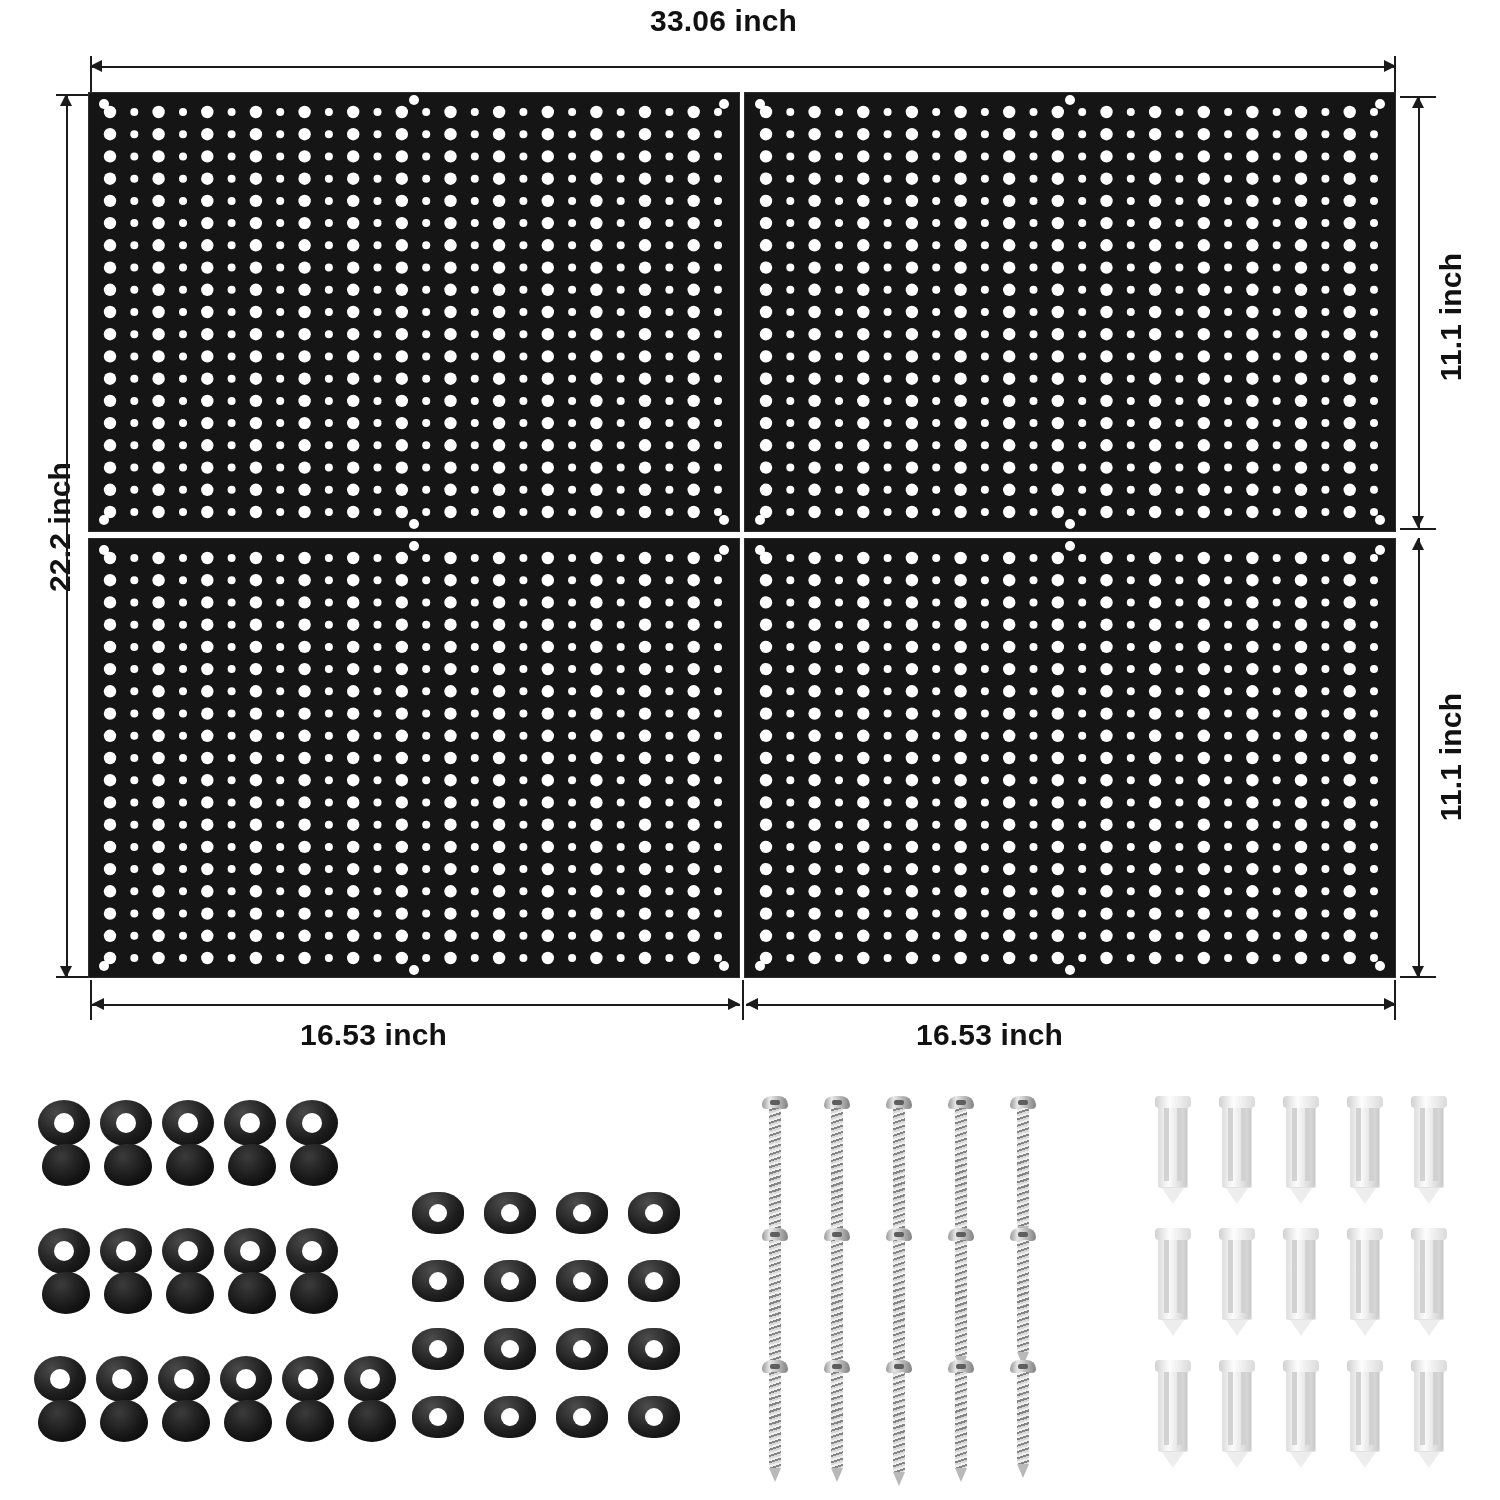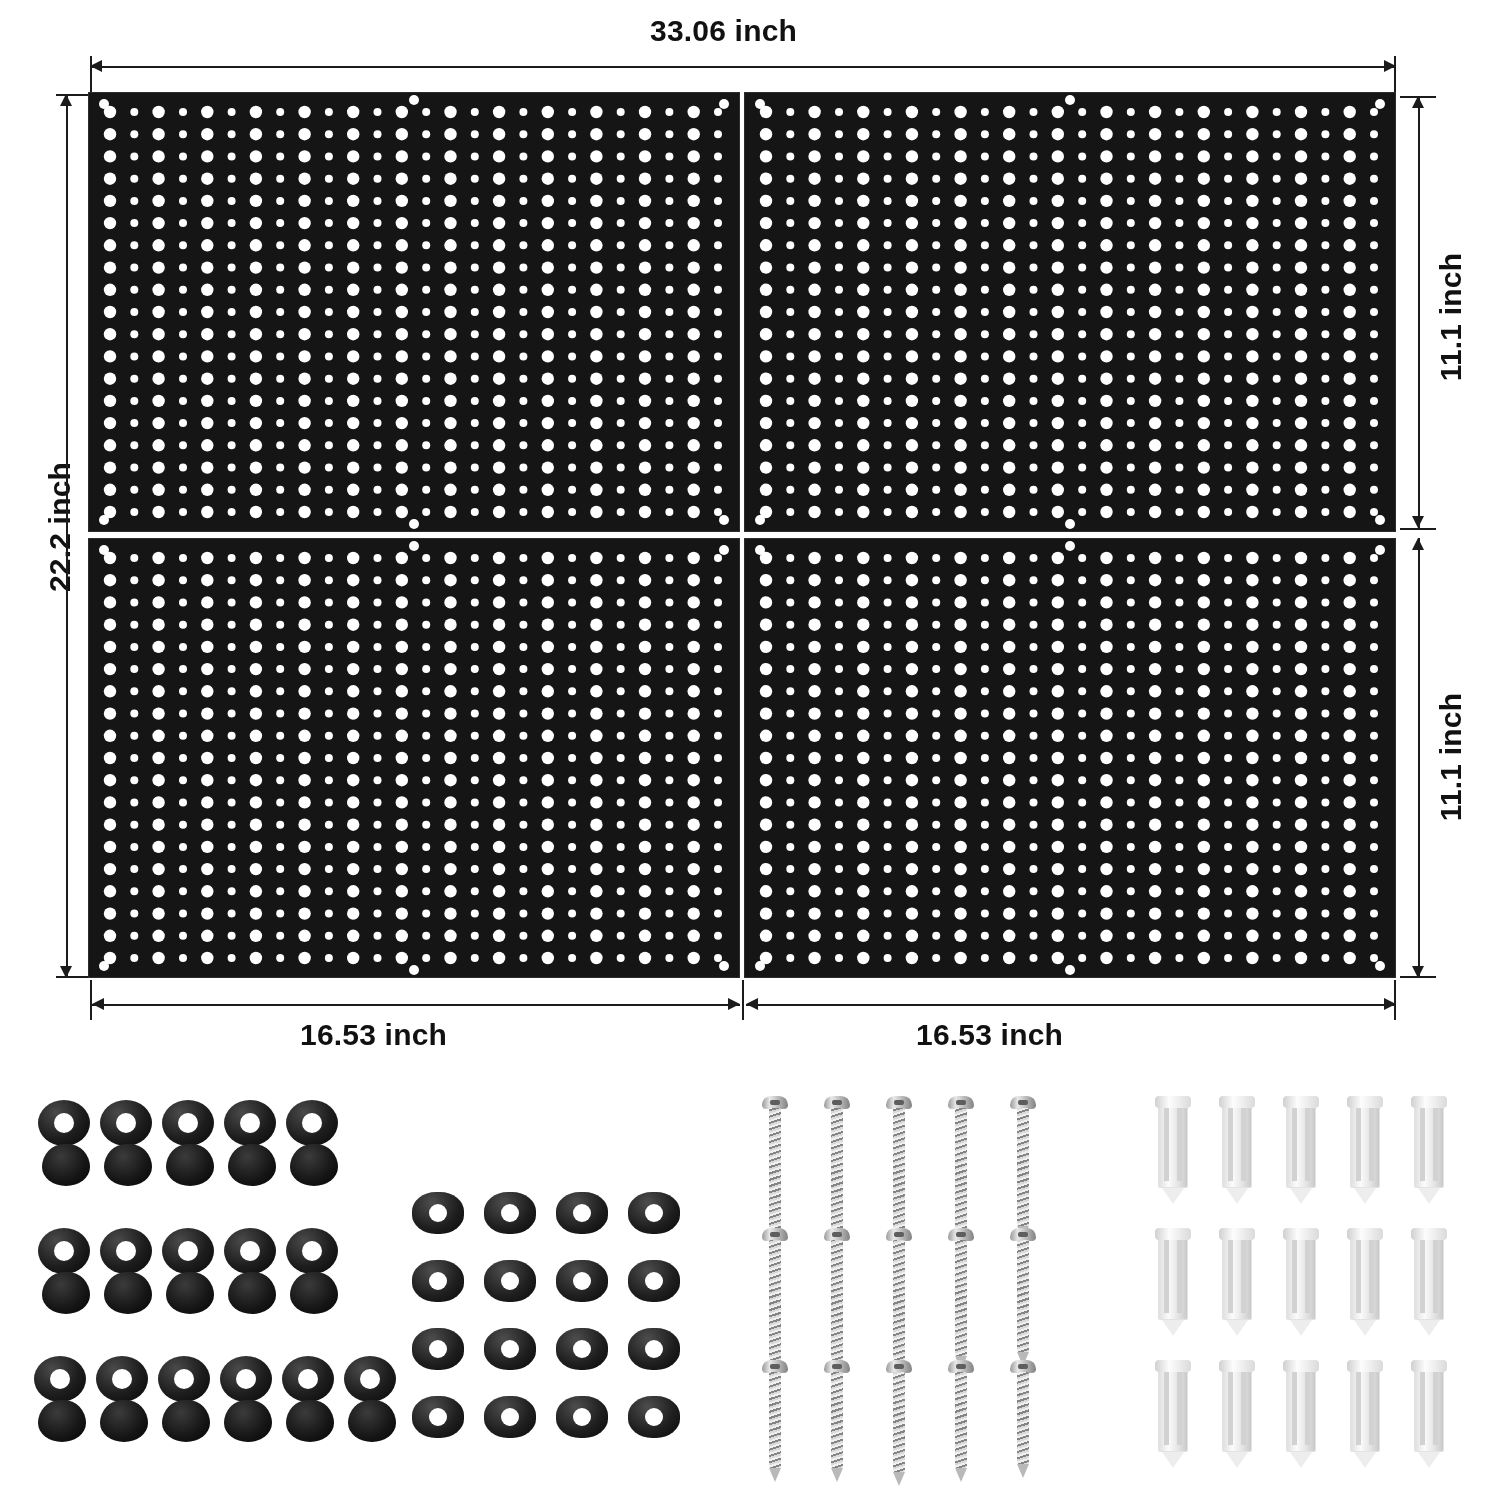--- a/index.html
+++ b/index.html
@@ -227,21 +227,21 @@
     border-left: 11px solid transparent;
     border-right: 11px solid transparent;
     border-top: 16px solid #ededed;
   }
 </style>
 </head>
 <body>
 
 <div class="stage">
 
-  <div class="dim-label" style="left:650px; top:14px;">33.06 inch</div>
+  <div class="dim-label" style="left:650px; top:4px;">33.06 inch</div>
 
   <div class="dline-h" style="left:90px; top:66px; width:1306px;"></div>
   <div class="arrow left" style="left:90px; top:60px;"></div>
   <div class="arrow right" style="left:1384px; top:60px;"></div>
   <div class="tick-v" style="left:90px; top:56px; height:36px;"></div>
   <div class="tick-v" style="left:1394px; top:56px; height:36px;"></div>
 
   <div class="dim-label vertical" style="left:-40px; top:510px; width:200px; text-align:center;">22.2 inch</div>
 
   <div class="dline-v" style="left:66px; top:94px; height:884px;"></div>

